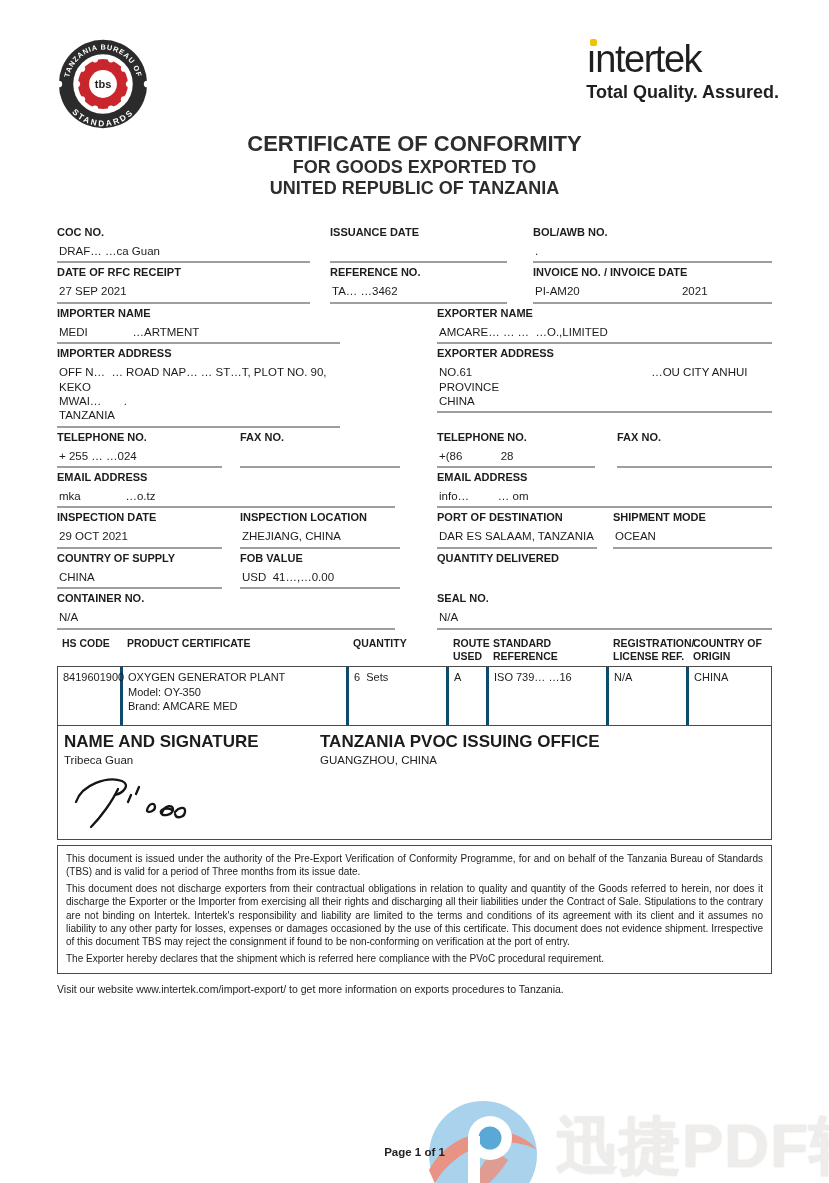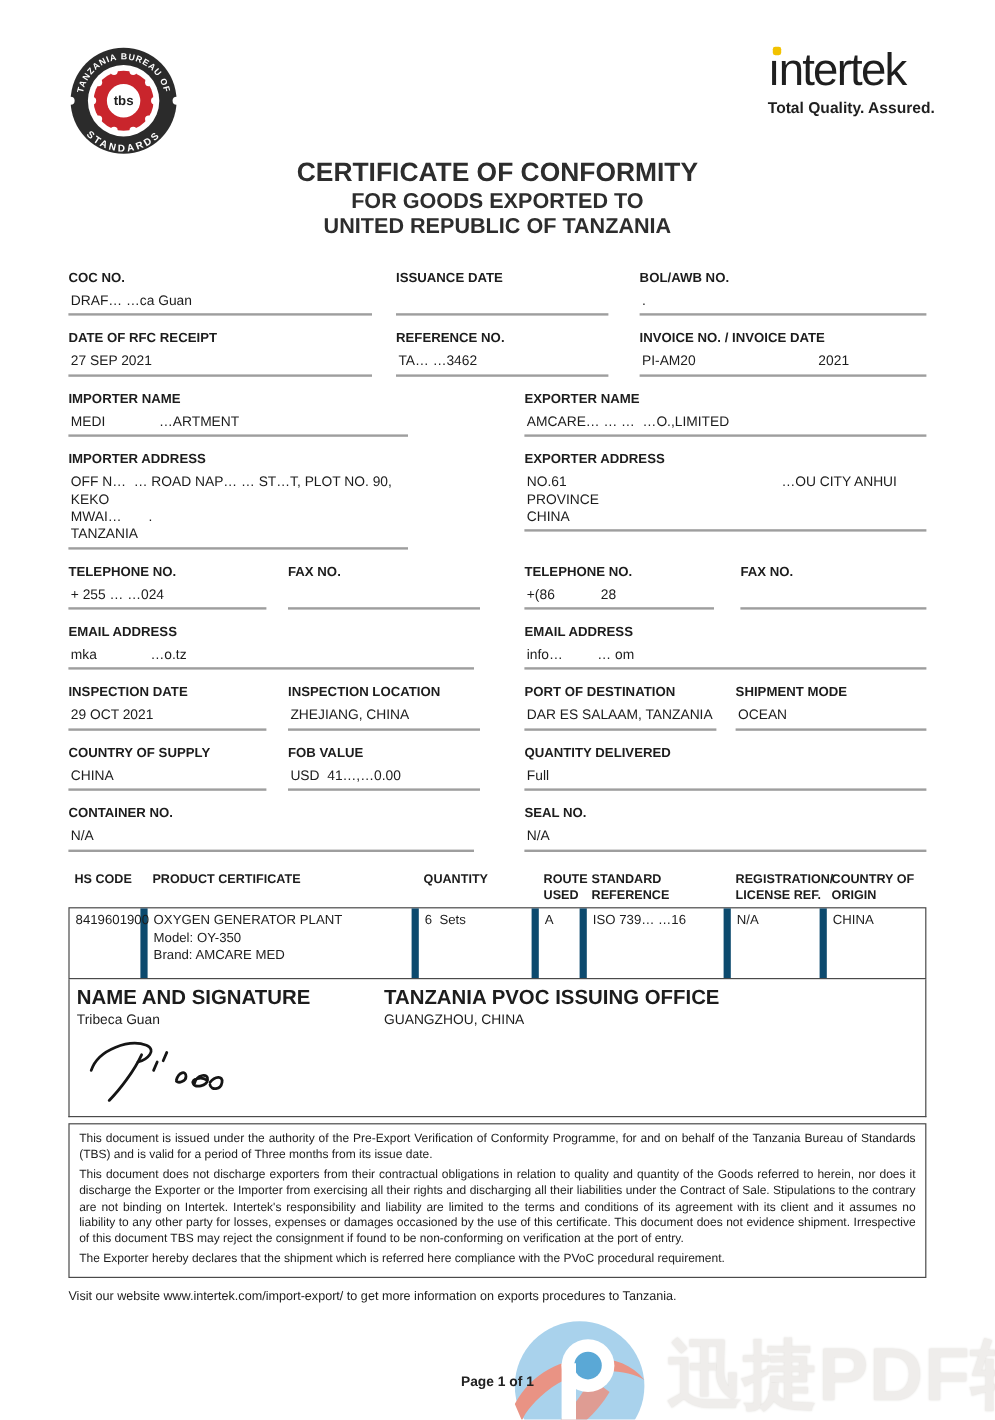--- a/index.html
+++ b/index.html
@@ -6,47 +6,47 @@
   body{
     width:829px;height:1183px;position:relative;overflow:hidden;
     background:#ffffff;color:#1c1c1c;
     font-family:"Liberation Sans",sans-serif;
   }
   
   .tbs-logo{position:absolute;left:55px;top:36px;width:96px;height:96px;}
   .intertek{position:absolute;right:50px;top:40px;}
   .intertek-brand{position:relative;font-weight:normal;font-size:38px;line-height:1;letter-spacing:-1.5px;color:#1f1f1f;}
   .intertek-dot{position:absolute;width:7px;height:7px;border-radius:2px;background:#f2c200;left:4px;top:-1px;}
-  .intertek-tagline{font-weight:bold;font-size:13px;margin-top:4px;color:#1f1f1f;}
+  .intertek-tagline{font-weight:bold;font-size:18px;margin-top:4px;color:#1f1f1f;}
   .doc-title{position:absolute;top:131px;left:0;right:0;text-align:center;font-weight:bold;color:#2d2d2d;line-height:1.18;}
   .doc-title .l1{font-size:22px;}
   .doc-title .l2{font-size:18px;}
   
   .content{position:absolute;left:57px;top:226px;width:715px;z-index:1;}
-  .frow{display:flex;margin-bottom:13px;}
+  .frow{display:flex;margin-bottom:3px;}
   .flabel{font-weight:bold;font-size:11px;line-height:13px;}
   .fvalue{font-size:11.5px;line-height:1.25;padding:5px 0 3px 2px;border-bottom:2px solid #9e9e9e;min-height:14px;white-space:pre-wrap;}
   .w253{width:253px;margin-right:20px}
   .w177{width:177px;margin-right:26px}
   .w239{width:239px}
   .w283{width:283px;margin-right:97px}
   .w335{width:335px}
   .w165{width:165px;margin-right:18px}
   .w160a{width:160px;margin-right:37px}
   .w158{width:158px;margin-right:22px}
   .w155{width:155px}
   .w338{width:338px;margin-right:42px}
   .w160b{width:160px;margin-right:16px}
   .w159{width:159px}
   
   .tbl-head,.tbl-row{display:grid;grid-template-columns:65px 226px 100px 40px 120px 80px 84px;}
   .tbl-head{margin-top:2px;}
   .th{font-weight:bold;font-size:10.5px;line-height:1.25;padding:4px 2px 3px 5px;white-space:pre-line;}
   .tbl-row{border:1px solid #4a4a4a;}
-  .td{font-size:11px;line-height:1.35;padding:3px 4px 3px 5px;border-right:6px solid #0c4a6e;
+  .td{font-size:11px;line-height:1.35;padding:3px 4px 3px 5px;border-right:3px solid #0c4a6e;
       white-space:pre-wrap;min-height:58px;box-sizing:border-box;}
   .td:last-child{border-right:none;}
   
   .remarks{border:1px solid #4a4a4a;border-top:none;min-height:58px;position:relative;padding:4px 6px;box-sizing:border-box;}
   .remarks-label{font-weight:bold;font-size:11px;}
   .ecert{position:absolute;right:8px;bottom:3px;font-weight:bold;font-size:10.5px;}
   .sigbox{border:1px solid #4a4a4a;border-top:none;min-height:99px;padding:5px 6px;display:flex;box-sizing:border-box;}
   .sig-left{width:256px;}
   .sig-label{font-weight:bold;font-size:17px;line-height:1.3;}
   .sig-value{font-size:11.5px;line-height:1.3;}
@@ -222,21 +222,20 @@
     <div class="w165">
       <div class="flabel">COUNTRY OF SUPPLY</div>
       <div class="fvalue">CHINA</div>
     </div>
     <div class="w160a">
       <div class="flabel">FOB VALUE</div>
       <div class="fvalue">USD  41…,…0.00</div>
     </div>
     <div class="w335">
       <div class="flabel">QUANTITY DELIVERED</div>
-      <div class="fvalue">Full</div>
     </div>
   </div>
 
   <div class="frow">
     <div class="w338">
       <div class="flabel">CONTAINER NO.</div>
       <div class="fvalue">N/A</div>
     </div>
     <div class="w335">
       <div class="flabel">SEAL NO.</div>

